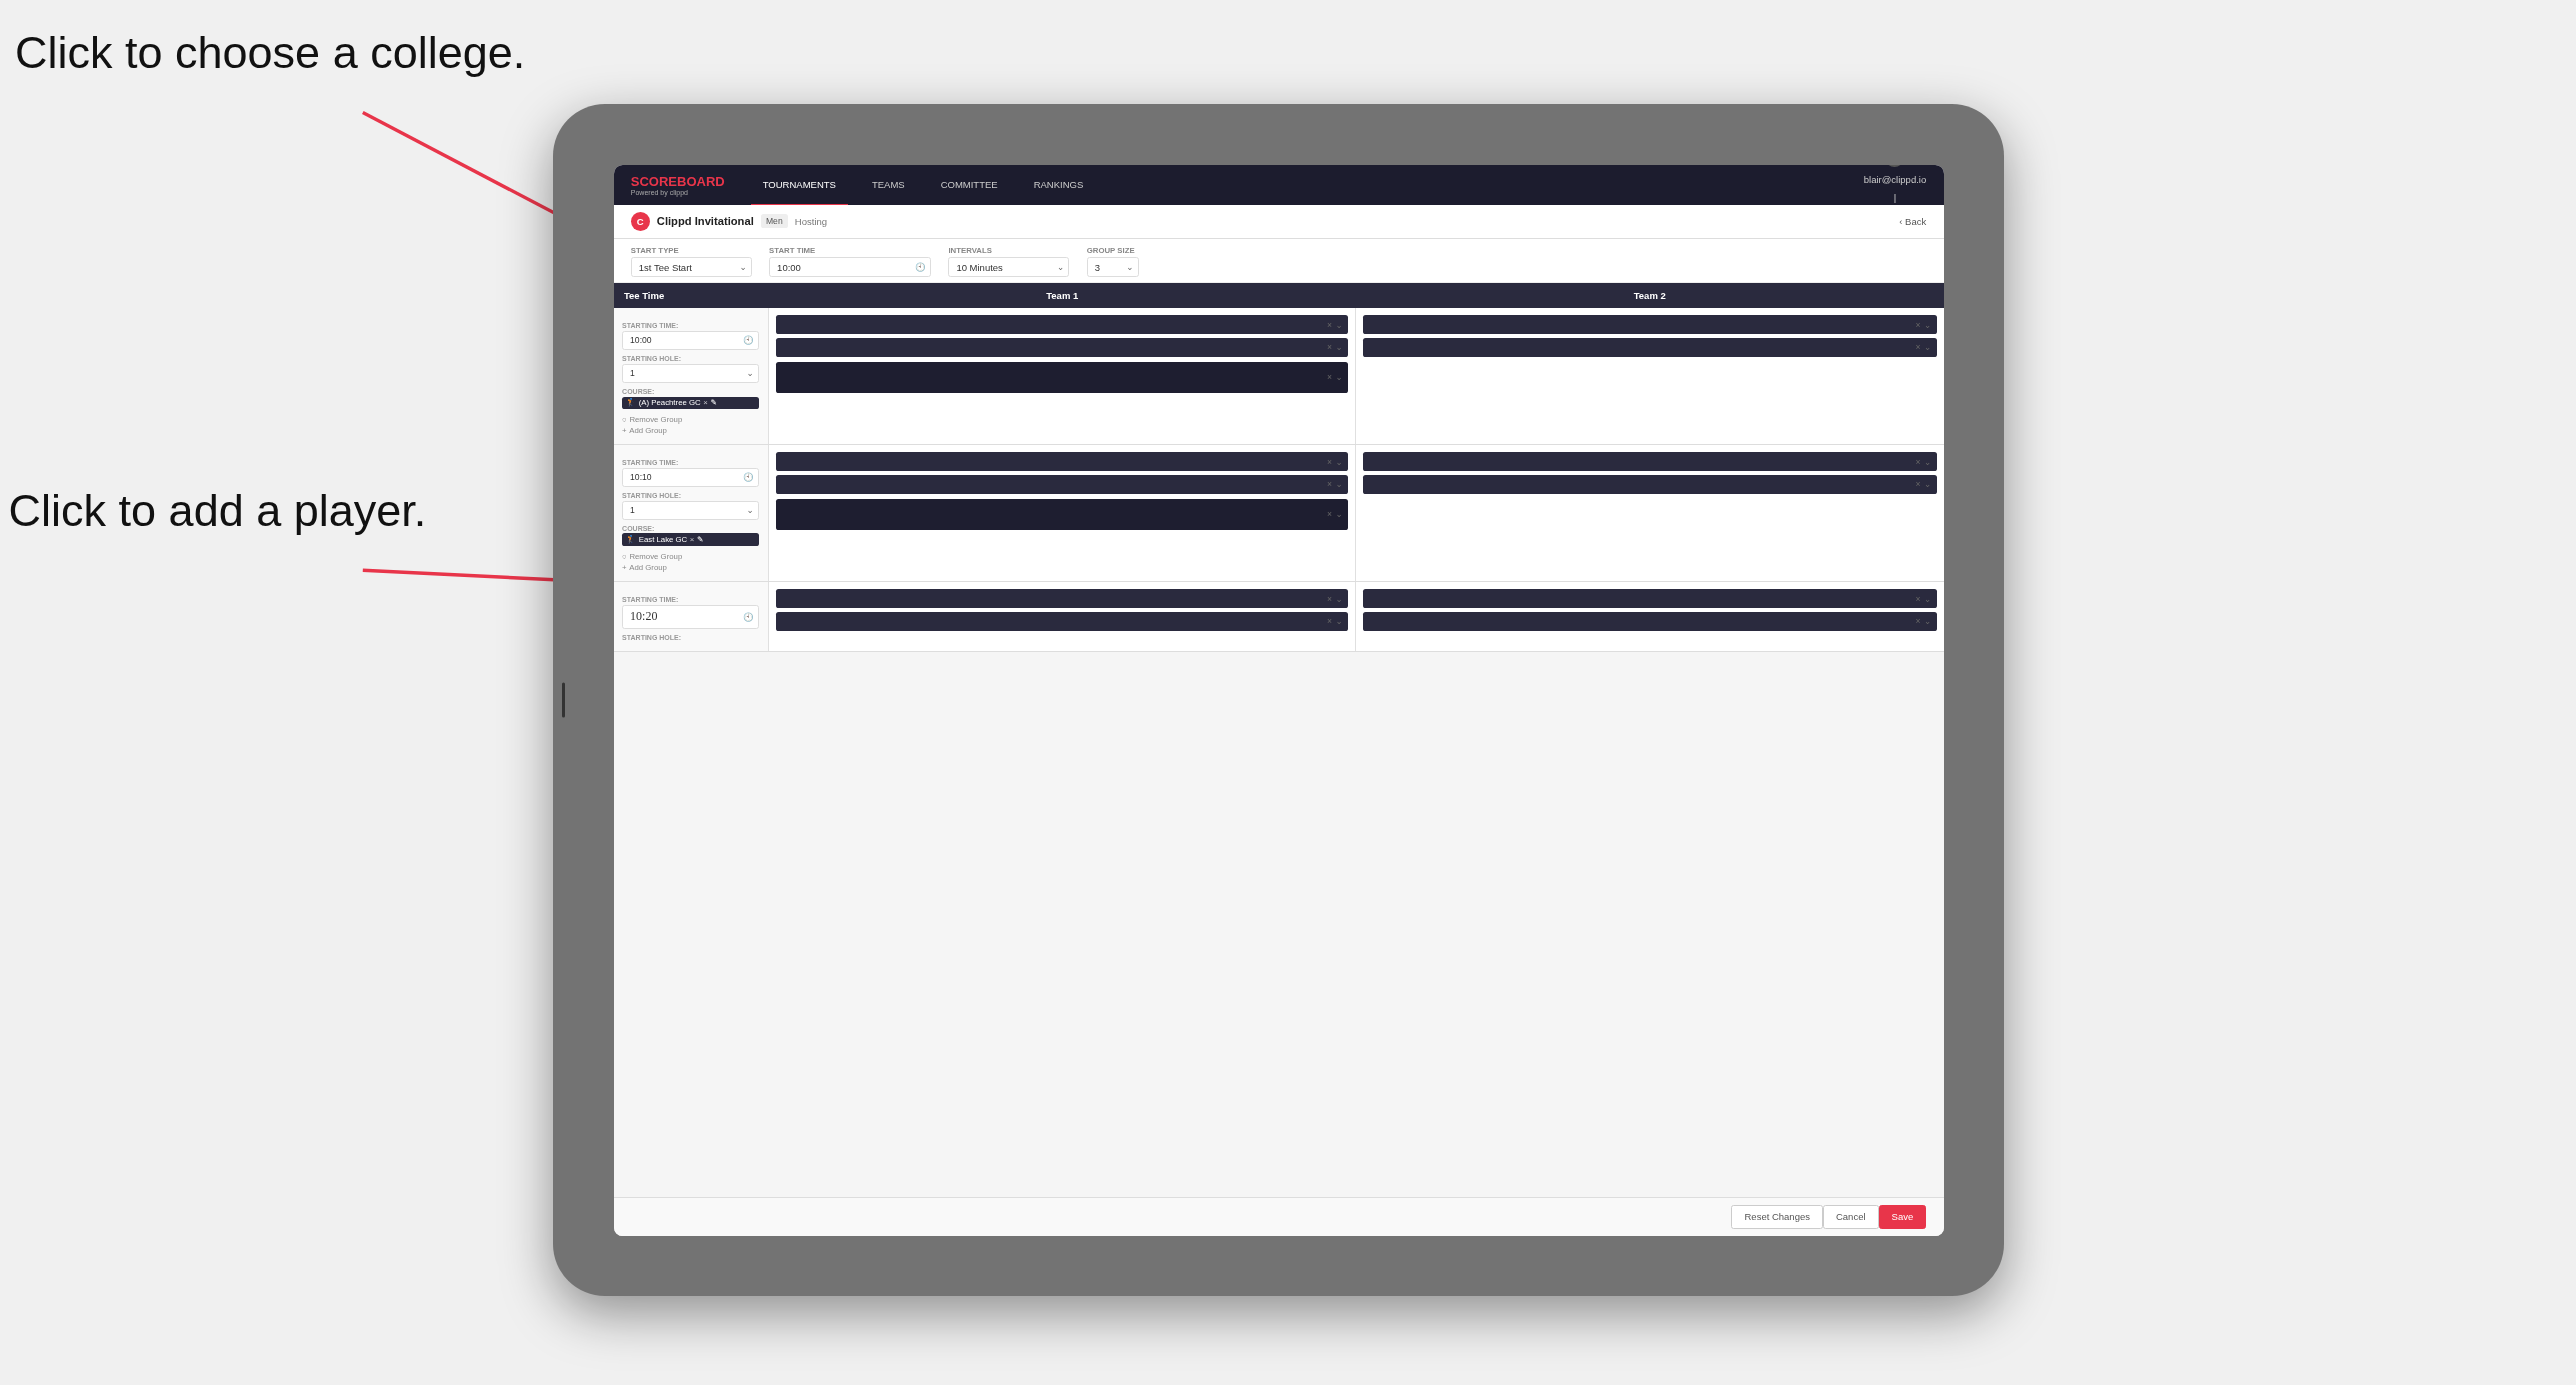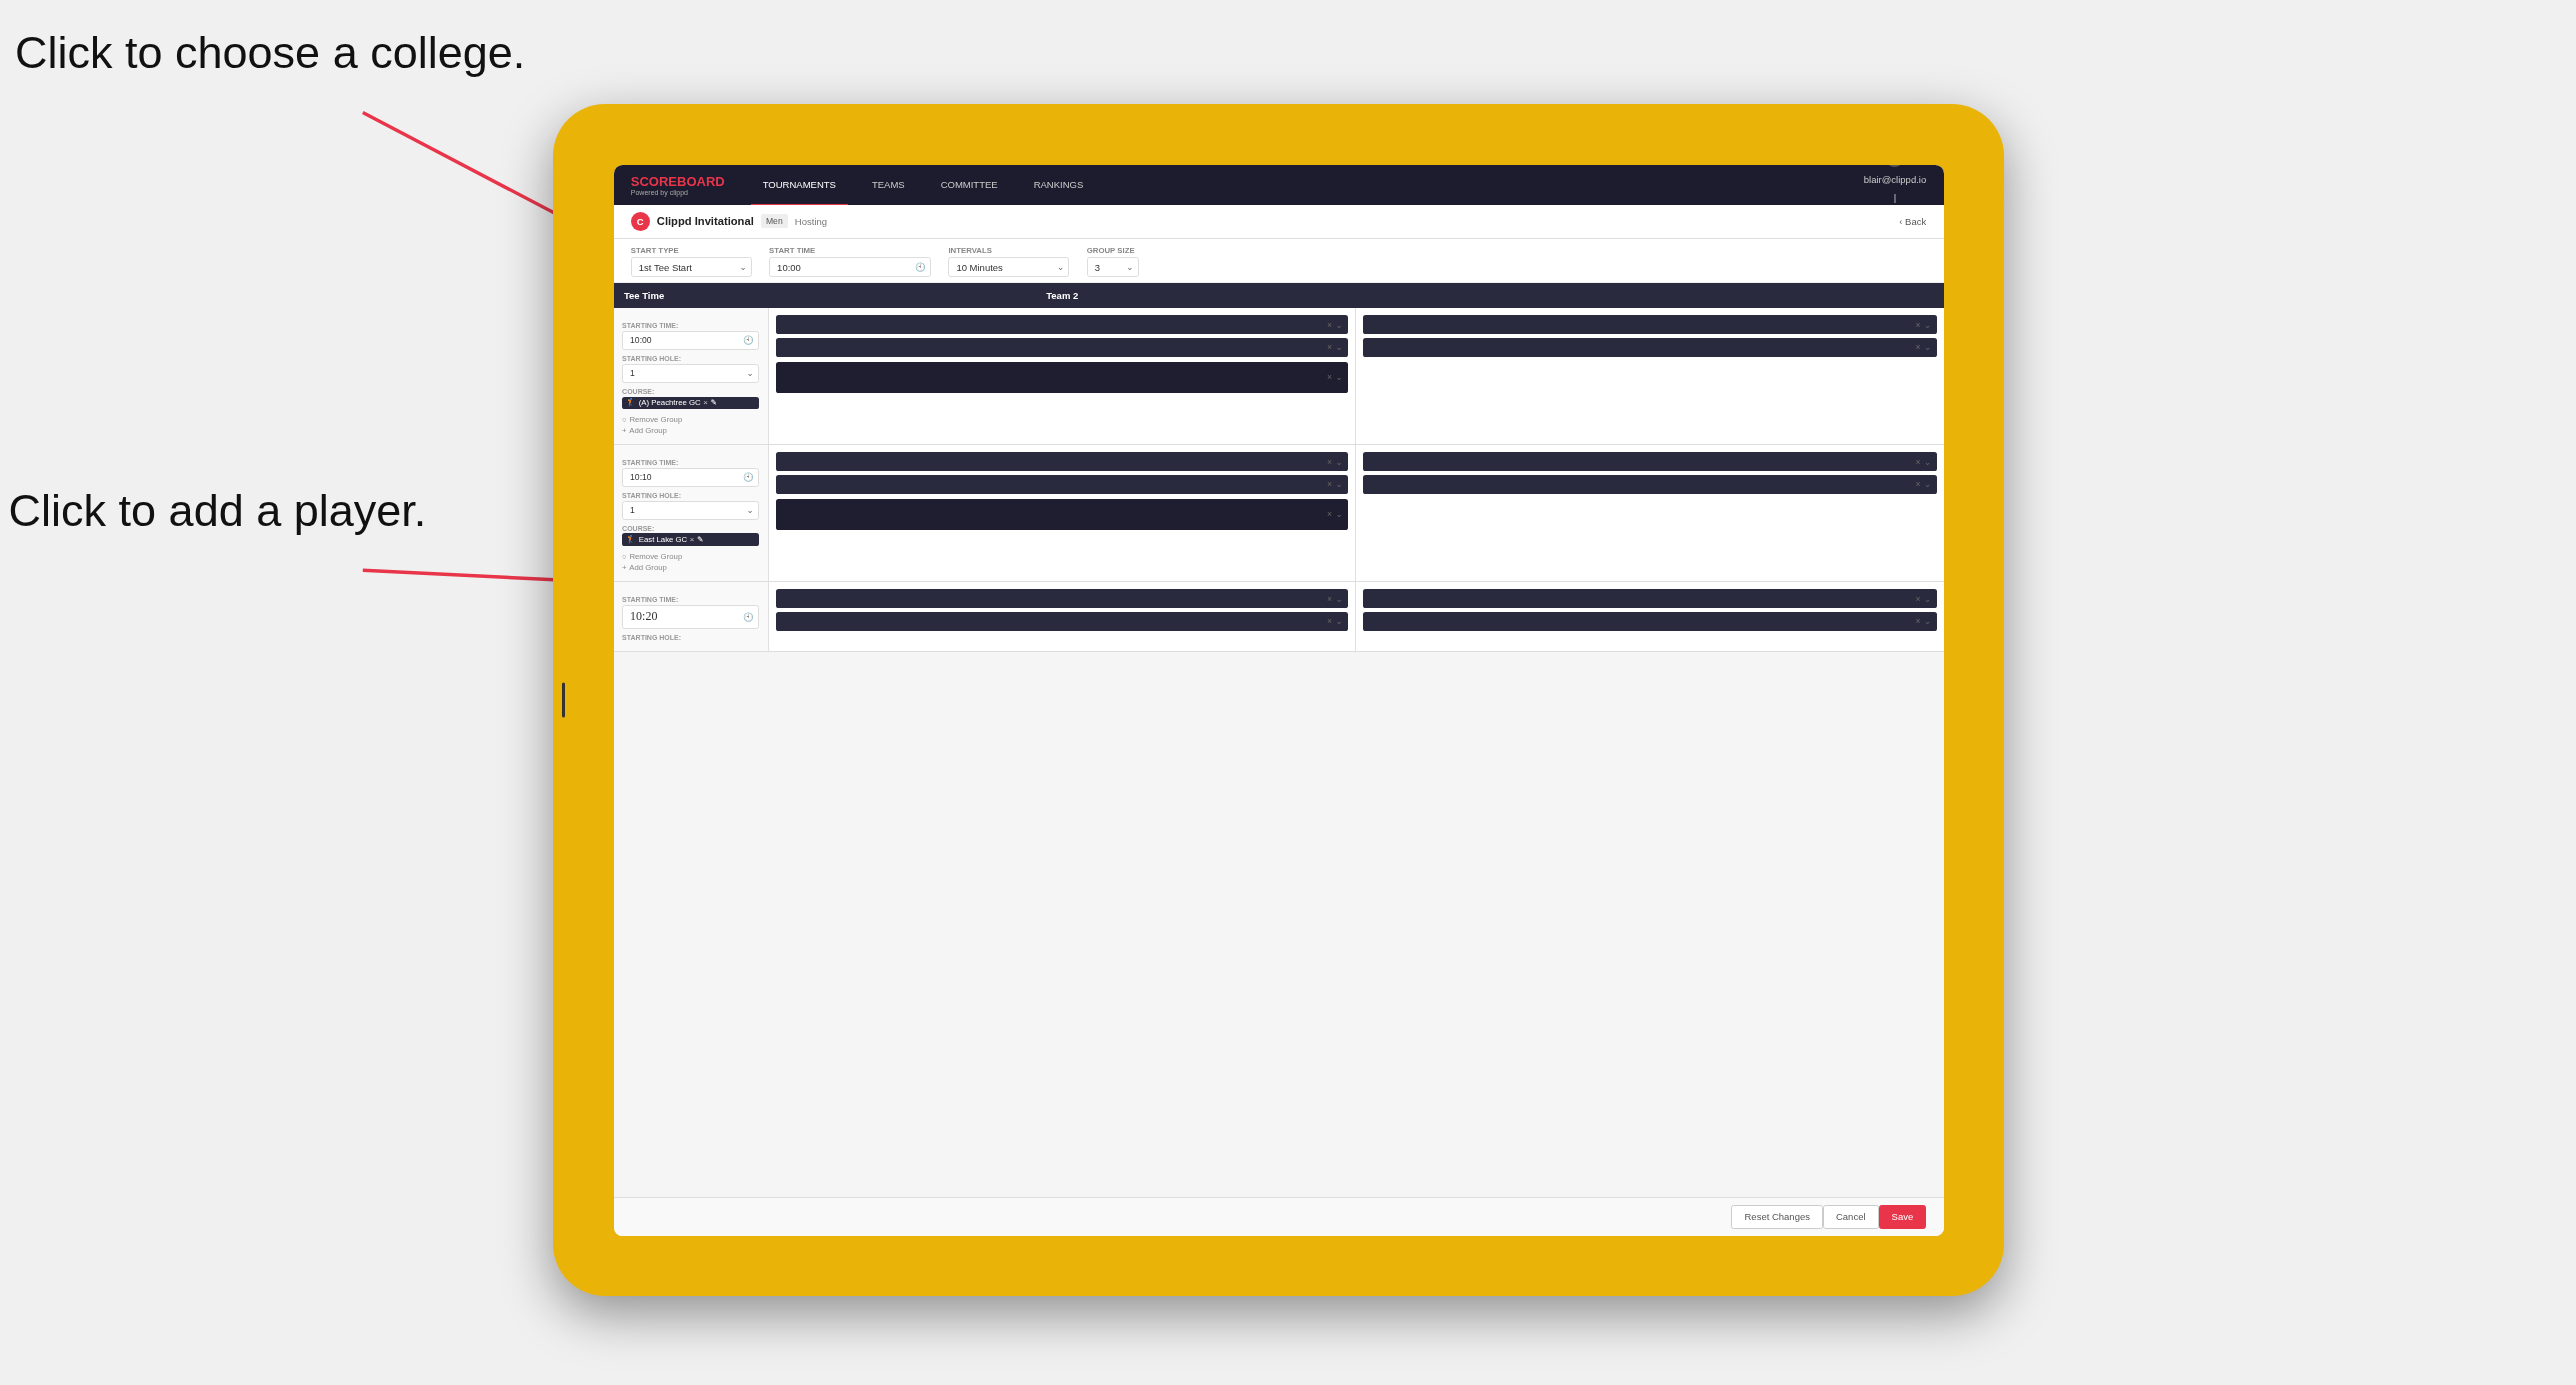--- a/index.html
+++ b/index.html
@@ -27,21 +27,21 @@
       pointer-events: none;
     }
 
     
     .tablet-frame {
       position: absolute;
       left: 553px;
       top: 104px;
       width: 1451px;
       height: 1192px;
-      background: #eab308;
+      background: #737373;
       border-radius: 52px;
       box-shadow: 0 17.3px 52px rgba(0,0,0,0.4);
       display: flex;
       align-items: center;
       justify-content: center;
     }
 
     .tablet-screen {
       width: 1330px;
       height: 1071px;
@@ -508,20 +508,21 @@
           <select class="control-select" style="min-width:52px;">
             <option>3</option>
           </select>
         </div>
       </div>
     </div>
 
     <div class="schedule-table">
       <div class="table-header">
         <div class="table-header-cell">Tee Time</div>
+        <div class="table-header-cell">Team 1</div>
         <div class="table-header-cell">Team 2</div>
       </div>
 
       <div class="group-container">
         <div class="group-left">
           <div class="group-field-label">STARTING TIME:</div>
           <div class="input-wrapper">
             <input class="control-input" style="width: 100%; font-size: 8.6px;" type="text" value="10:00">
             <span class="input-icon">🕙</span>
           </div>

